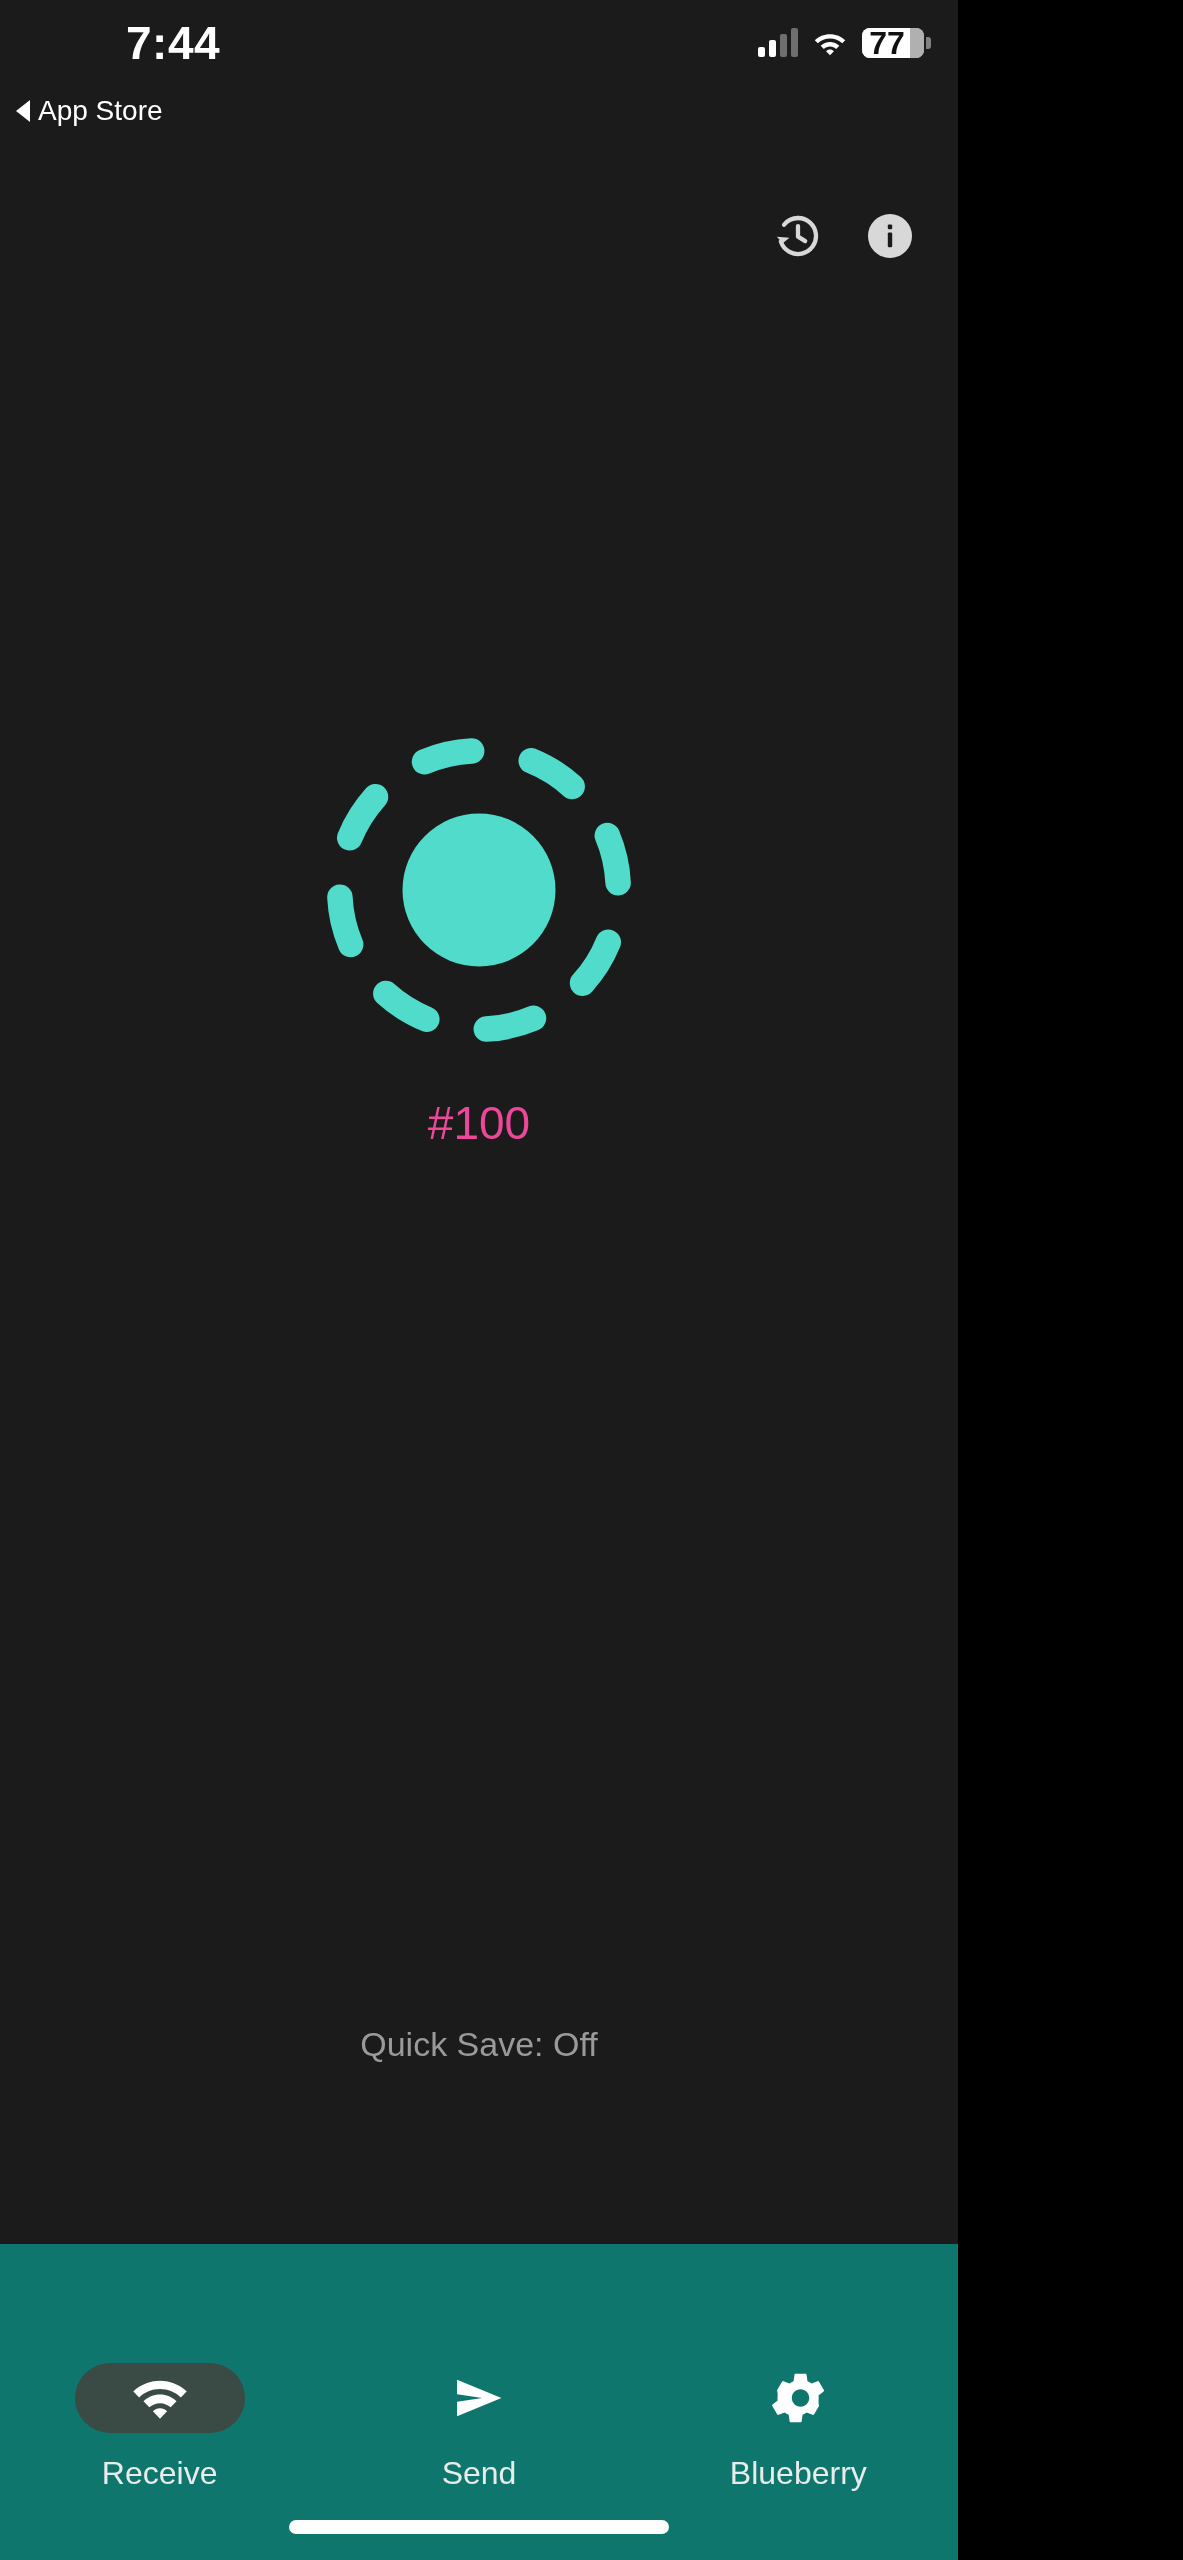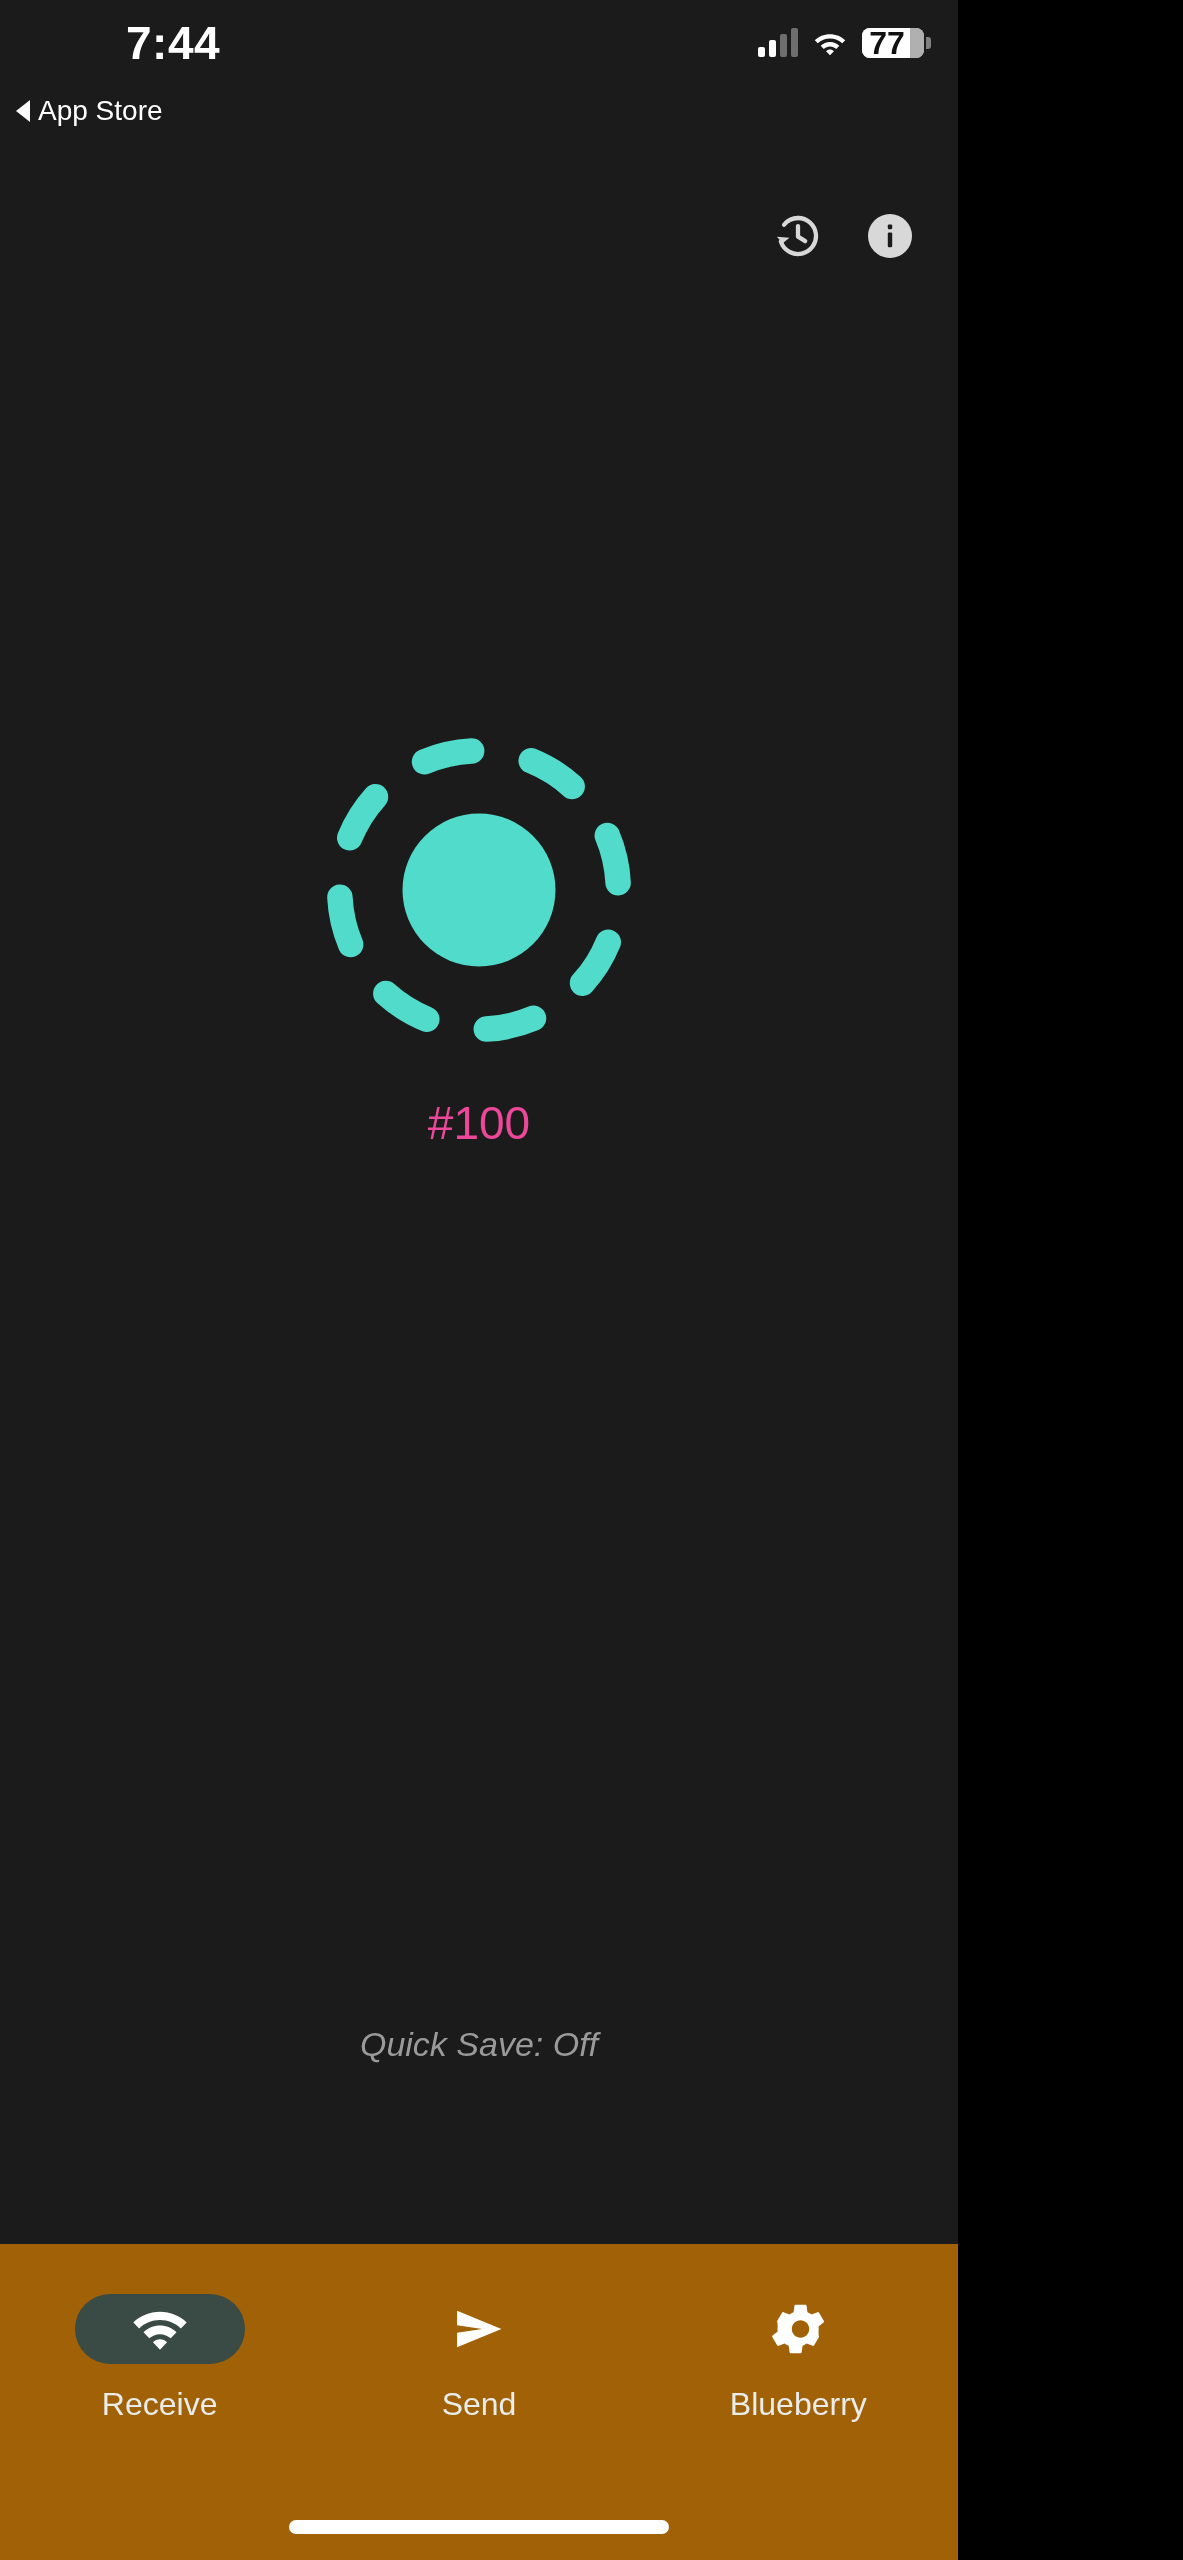--- a/index.html
+++ b/index.html
@@ -169,32 +169,31 @@
   }
 
   
   .quicksave {
     position: absolute;
     top: 2025px;
     left: 0; right: 0;
     text-align: center;
     font-size: 34px;
     color: #9a9a9a;
-    font-style: italic;
   }
 
   
   .tabbar {
     position: absolute;
     left: 0; right: 0;
     top: 2244px;
     height: 316px;
-    background: #a16207;
-    display: flex;
-    align-items: flex-start;
+    background: #0f766e;
+    display: flex;
+    align-items: center;
     padding-top: 50px;
   }
   .tab {
     flex: 1;
     display: flex;
     flex-direction: column;
     align-items: center;
     cursor: pointer;
   }
   .tab-iconbox {

